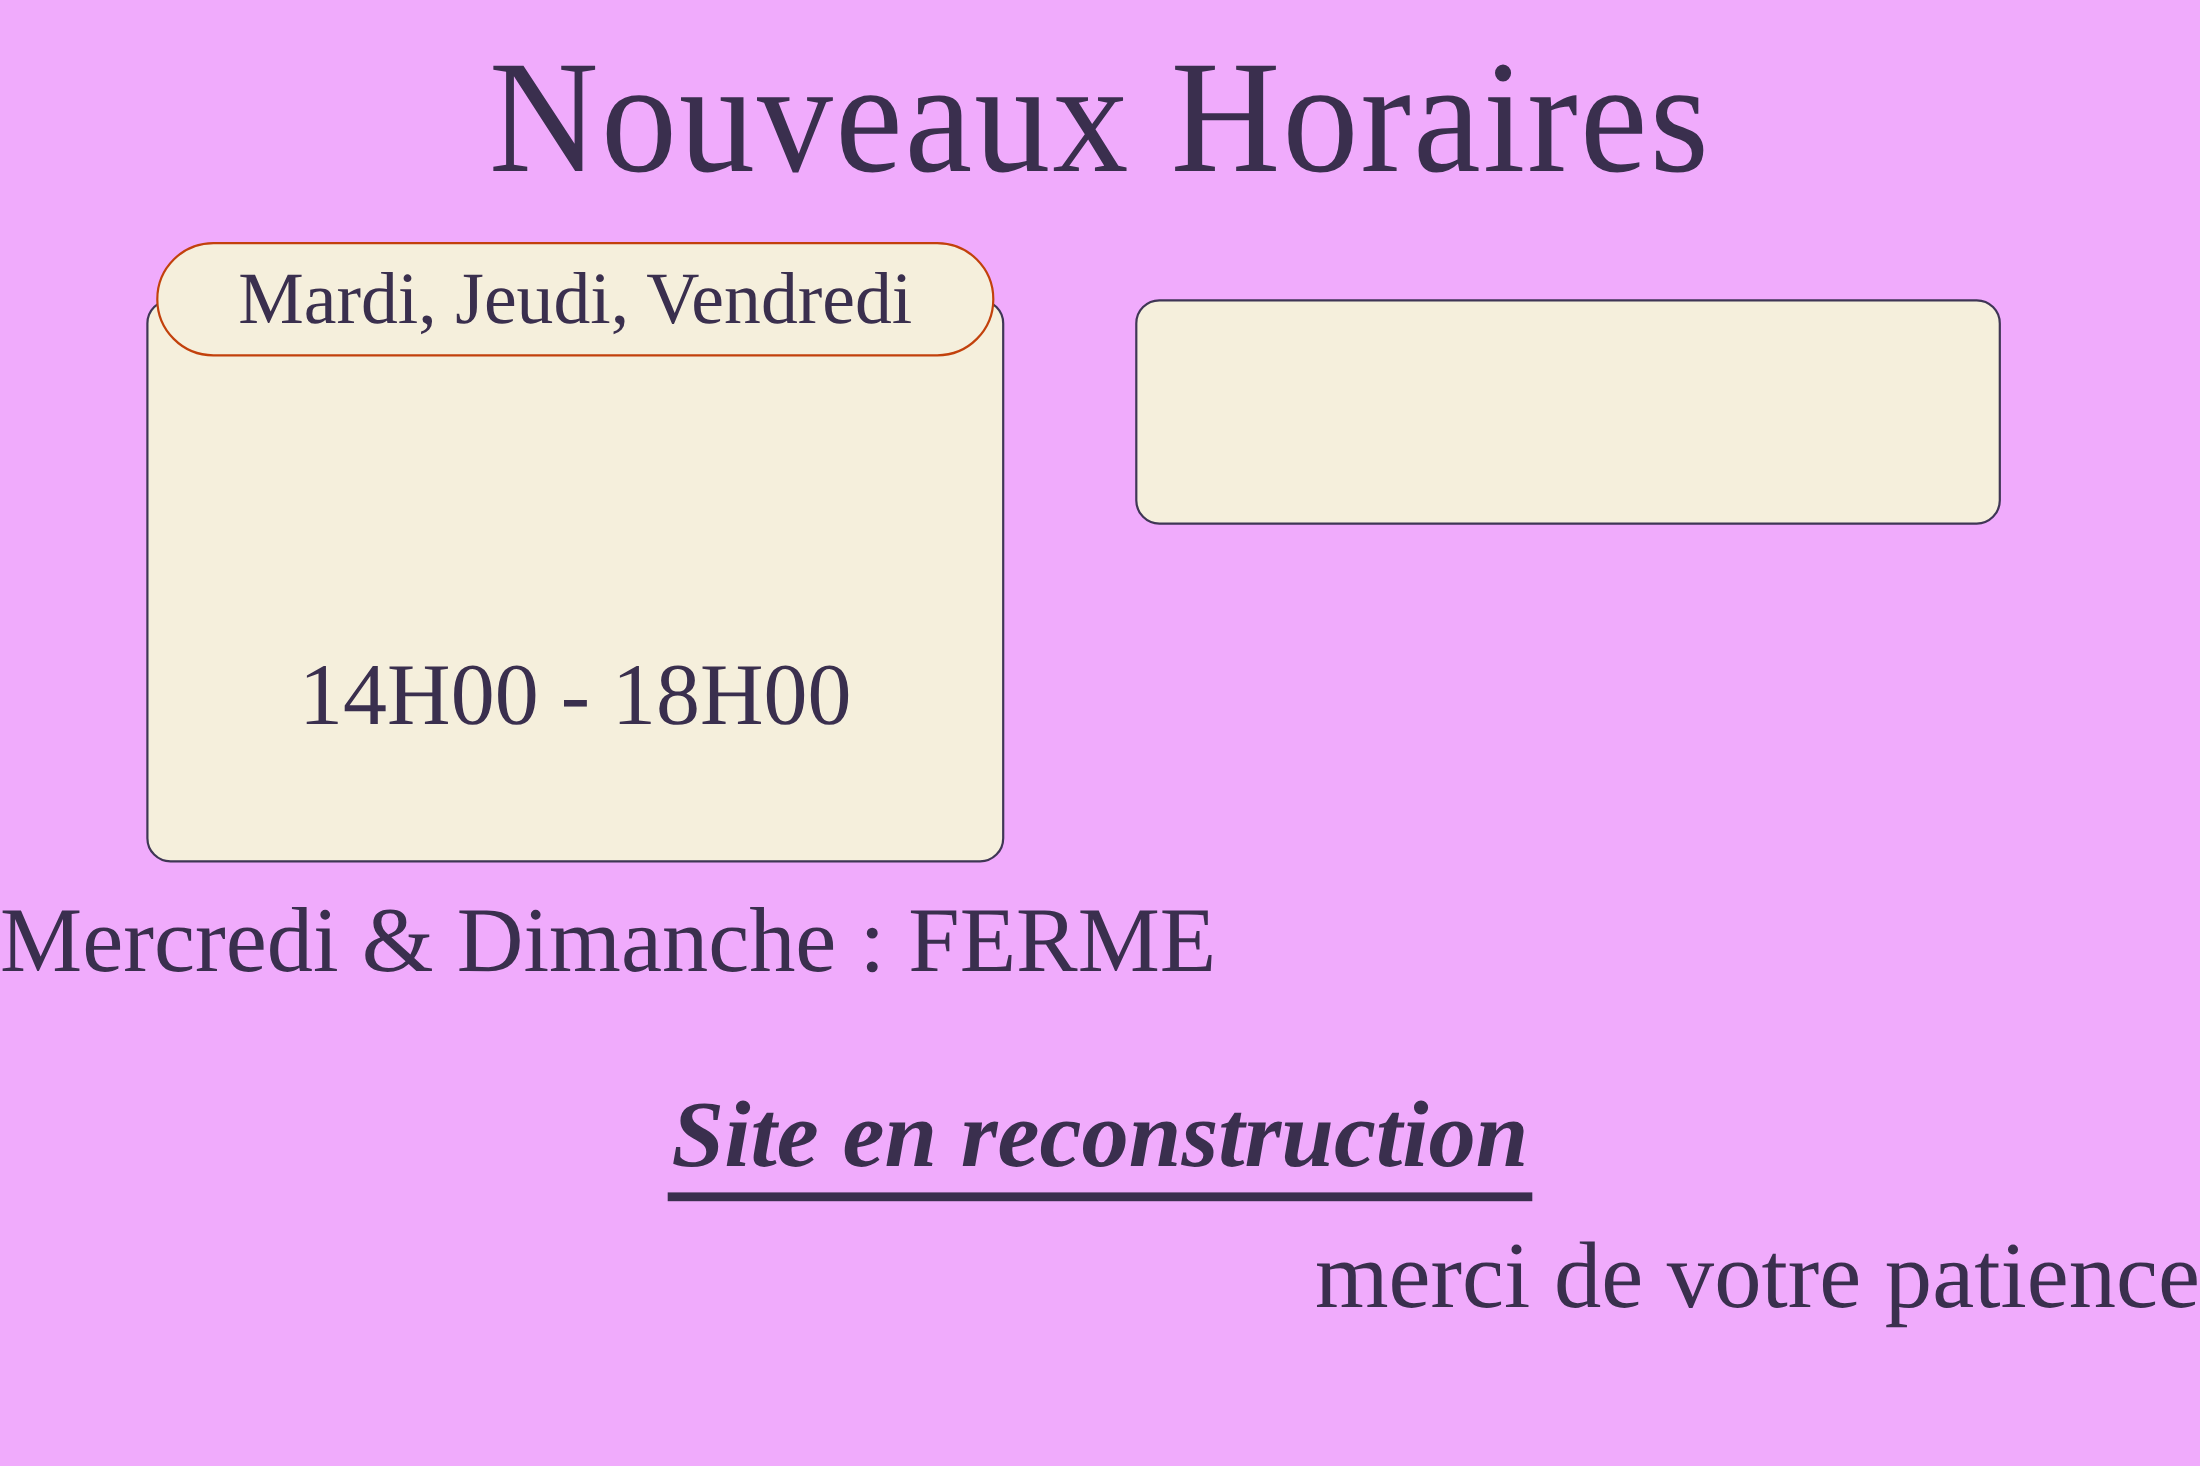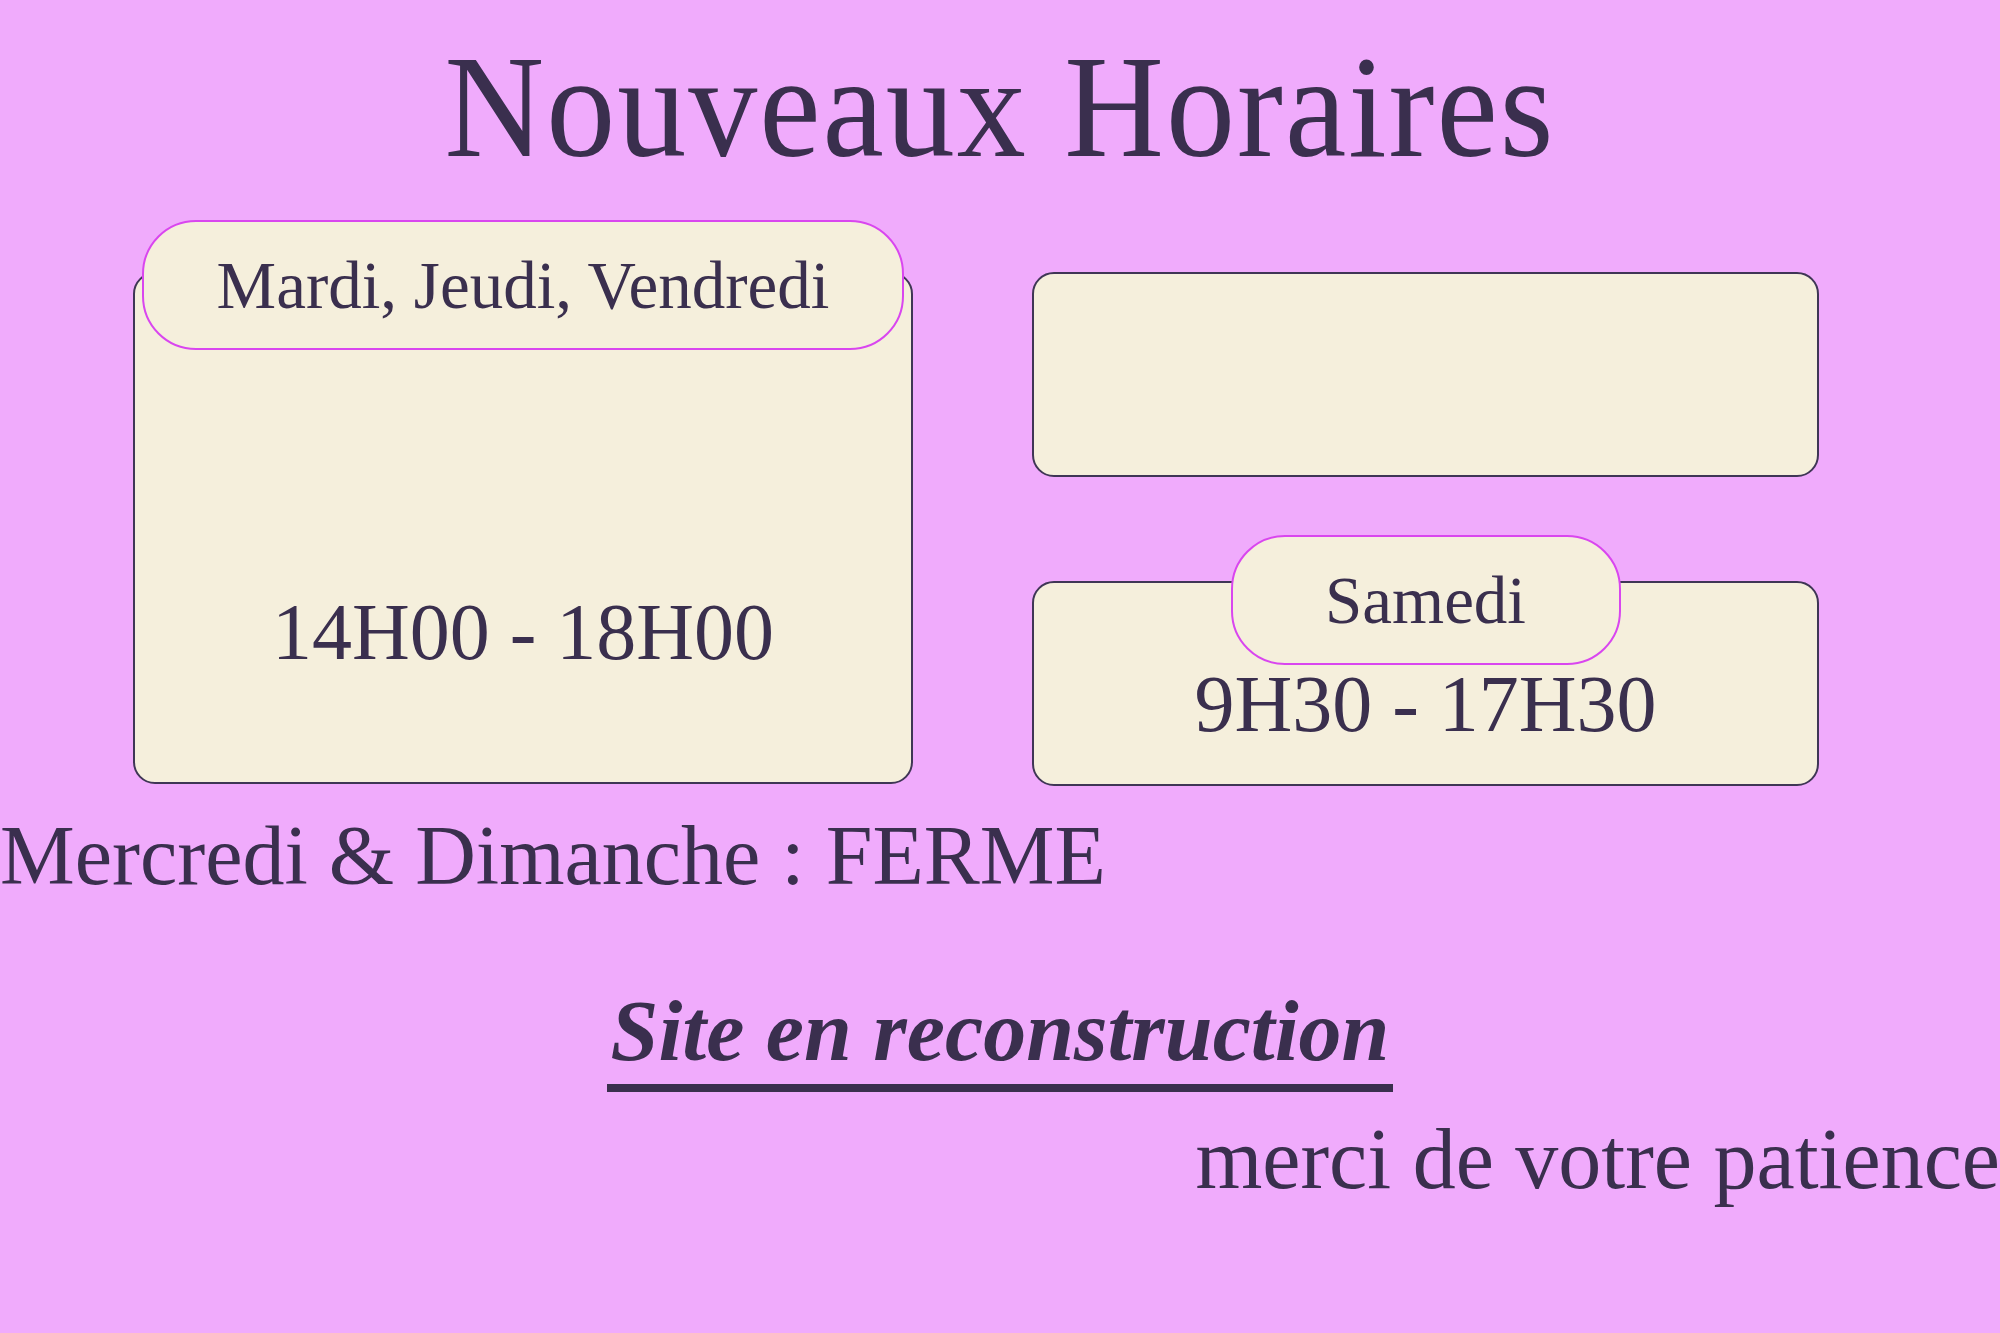--- a/index.html
+++ b/index.html
@@ -36,23 +36,23 @@
     border: 2px solid #3f3655;
     border-radius: 22px;
   }
   .card-weekdays { left: 133px; top: 272px; width: 776px; height: 508px; }
   .card-monday   { left: 1032px; top: 272px; width: 783px; height: 201px; }
   .card-saturday { left: 1032px; top: 581px; width: 783px; height: 201px; }
   .pill {
     position: absolute;
     left: 50%;
     transform: translateX(-50%);
-    height: 130px;
+    height: 104px;
     background: #f5efdc;
-    border: 2px solid #d946ef;
+    border: 2px solid #c2410c;
     border-radius: 54px;
     display: flex;
     align-items: center;
     justify-content: center;
     box-sizing: border-box;
     white-space: nowrap;
   }
   .pill-weekdays { top: -54px; width: 762px; }
   .pill-monday   { top: -52px; width: 390px; }
   .pill-saturday { top: -48px; width: 390px; }
@@ -121,26 +121,20 @@
   <section class="card card-weekdays">
     <div class="pill pill-weekdays">
       <span class="pill-label">Mardi, Jeudi, Vendredi</span>
     </div>
     <div class="time time-weekdays-2">14H00 - 18H00</div>
   </section>
 
   <section class="card card-monday">
   </section>
 
-  <section class="card card-saturday">
-    <div class="pill pill-saturday">
-      <span class="pill-label">Samedi</span>
-    </div>
-    <div class="time time-saturday">9H30 - 17H30</div>
-  </section>
 
   <div class="closed-notice">Mercredi &amp; Dimanche : FERME</div>
 
   <div class="site-line">
     <span class="underlined">Site en reconstruction</span>
   </div>
 
   <div class="patience-line">merci de votre patience</div>
 
 </div>

